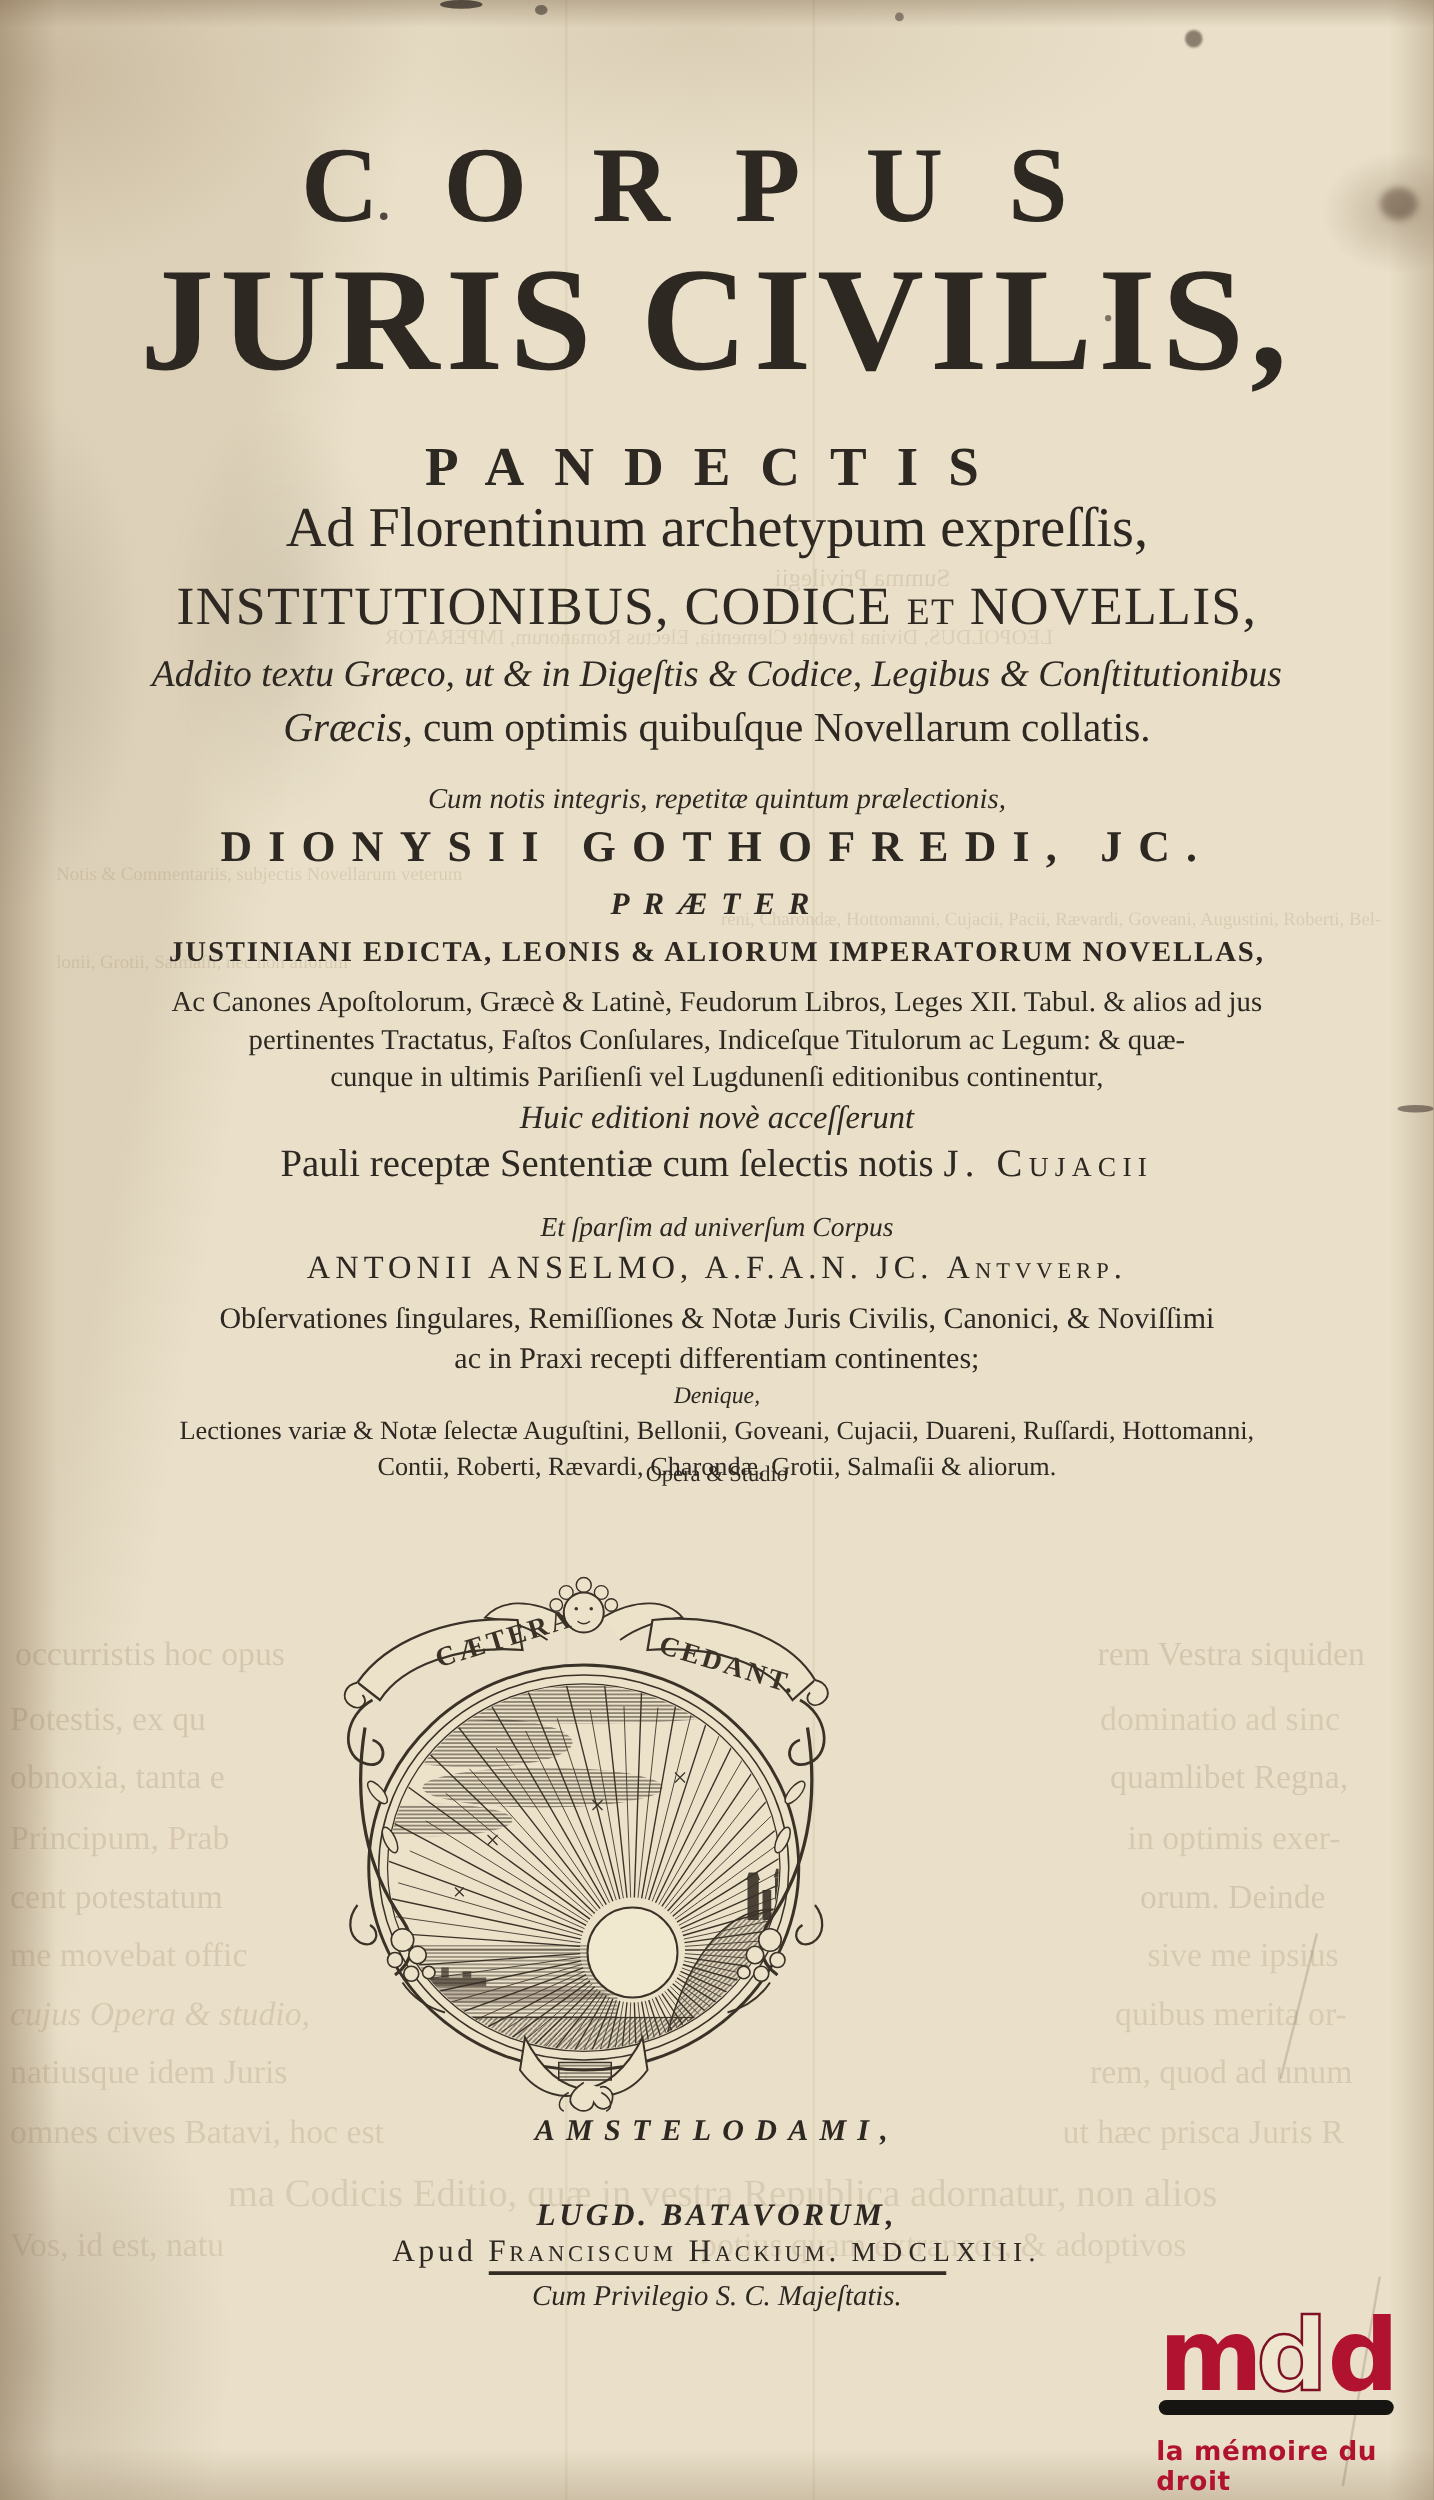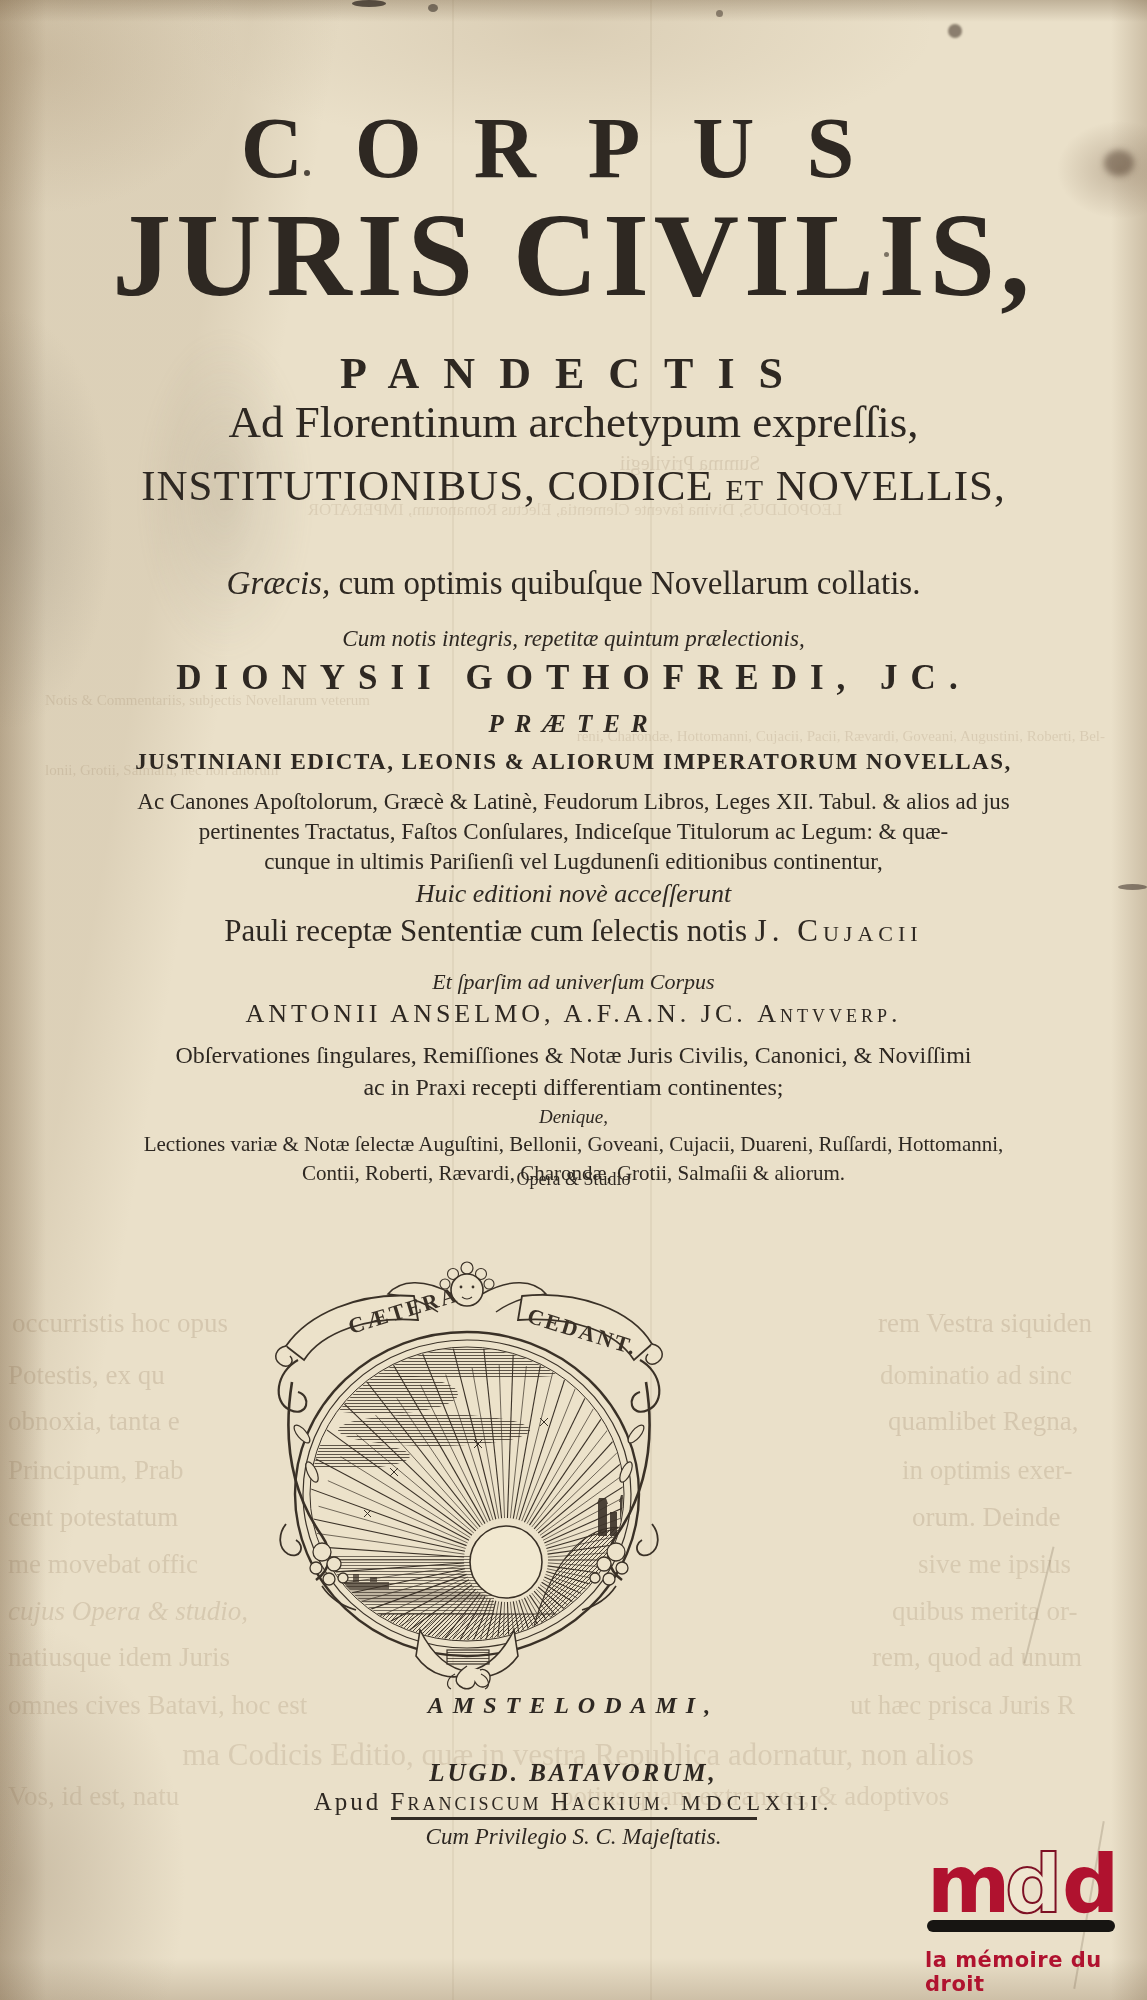--- a/index.html
+++ b/index.html
@@ -108,20 +108,21 @@
       <div class="ghost" style="left: 58px; top: 1737px; font-size: 31px; opacity: 0.15; width: 1040px; text-align: center;">ma Codicis Editio, quæ in vestra Republica adornatur, non alios</div>
       <div class="ghost" style="left: 8px; top: 1781px; font-size: 27px; opacity: 0.15; text-align: center;">Vos, id est, natu</div>
       <div class="ghost" style="left: 560px; top: 1781px; font-size: 27px; opacity: 0.14;">potius quam extraneos, &amp; adoptivos</div>
     </div>
 
   <div class="l t-corpus" style="top:98px">CORPUS</div>
   <div class="l t-juris" style="top:188px">JURIS CIVILIS,</div>
   <div class="l t-pandectis" style="top:348px">PANDECTIS</div>
   <div class="l t-adflor" style="top:396px">Ad Florentinum archetypum expreſſis,</div>
   <div class="l t-instit" style="top:461px"><span>INSTITUTIONIBUS, CODICE</span> <span class="et">ET</span> <span>NOVELLIS,</span></div>
+  <div class="l t-addito" style="top:523px">Addito textu Græco, ut &amp; in Digeſtis &amp; Codice, Legibus &amp; Conſtitutionibus</div>
   <div class="l t-graecis" style="top:565px"><span class="it">Græcis,</span><span> cum optimis quibuſque Novellarum collatis.</span></div>
   <div class="l t-cumnotis" style="top:626px">Cum notis integris, repetitæ quintum prælectionis,</div>
   <div class="l t-dionysii" style="top:658px">DIONYSII GOTHOFREDI, JC.</div>
   <div class="l t-praeter" style="top:710px">PRÆTER</div>
   <div class="l t-justiniani" style="top:749px">JUSTINIANI EDICTA, LEONIS &amp; ALIORUM IMPERATORUM NOVELLAS,</div>
   <div class="l t-par" style="top:787px">Ac Canones Apoſtolorum, Græcè &amp; Latinè, Feudorum Libros, Leges XII. Tabul. &amp; alios ad jus</div>
   <div class="l t-par" style="top:817px">pertinentes Tractatus, Faſtos Conſulares, Indiceſque Titulorum ac Legum: &amp; quæ-</div>
   <div class="l t-par" style="top:847px">cunque in ultimis Pariſienſi vel Lugdunenſi editionibus continentur,</div>
   <div class="l t-huic" style="top:879px">Huic editioni novè acceſſerunt</div>
   <div class="l t-pauli" style="top:913px"><span>Pauli receptæ Sententiæ cum ſelectis notis </span><span class="name">J. Cujacii</span></div>

